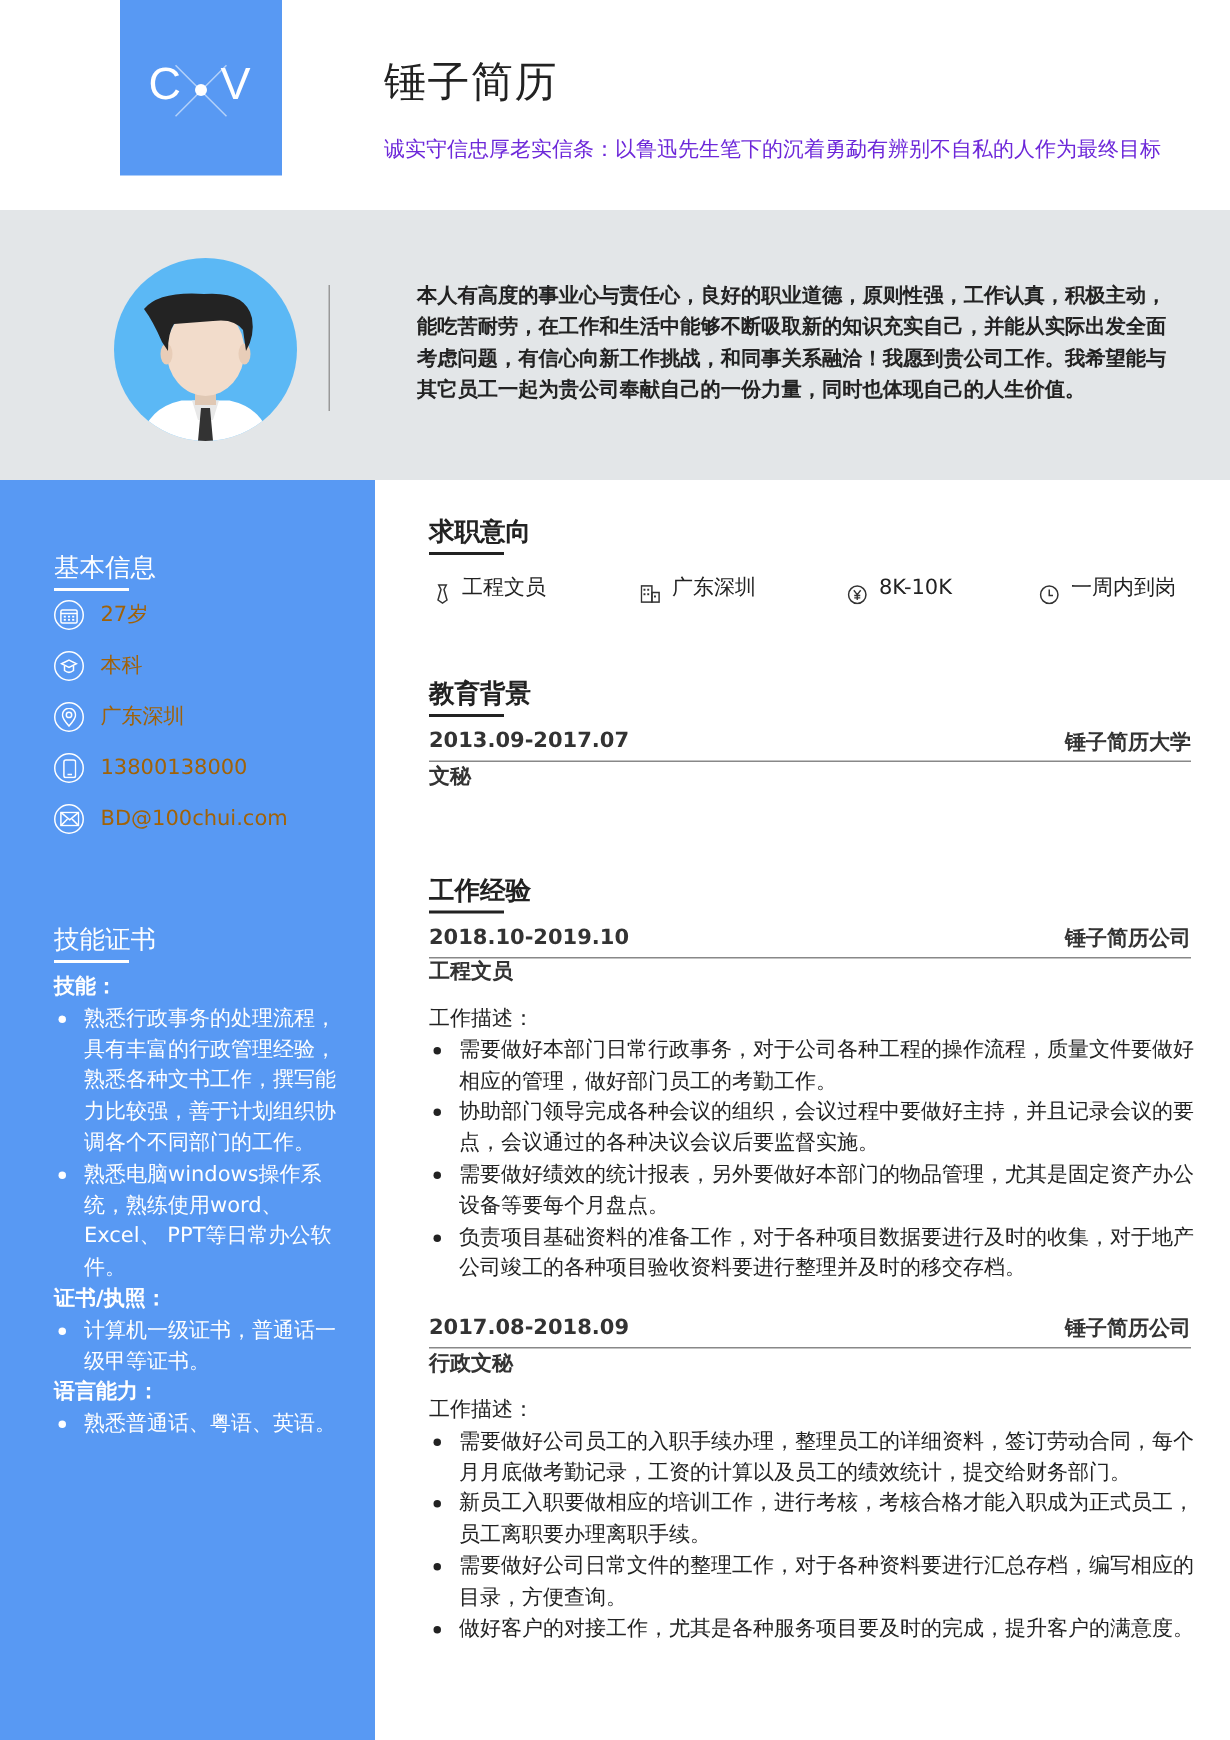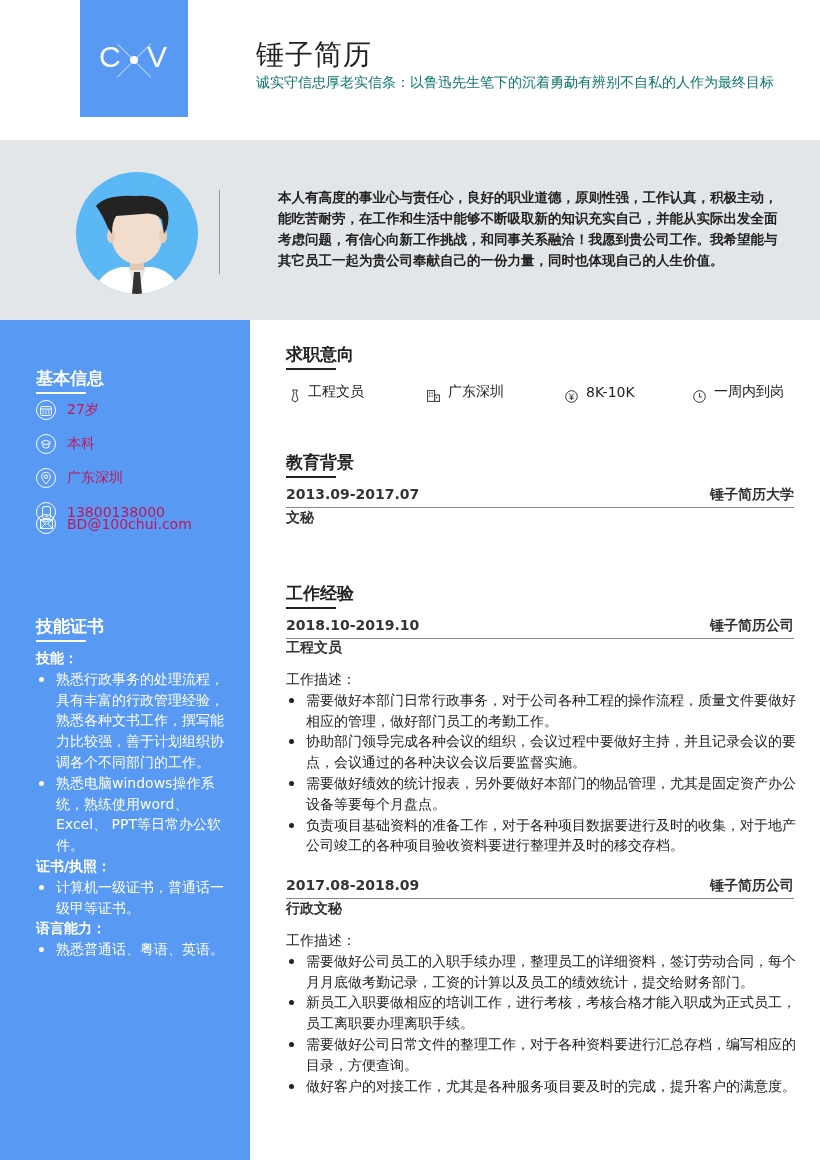--- a/index.html
+++ b/index.html
@@ -11,35 +11,35 @@
   .cv-logo { position: absolute; left: 80px; top: 0; width: 108px; height: 117px; background: #5899f3; }
   .cv-logo .c, .cv-logo .v { position: absolute; top: 40px; color: #fff; font-size: 30px; font-family: "Liberation Sans", sans-serif; }
   .cv-logo .c { left: 19px; }
   .cv-logo .v { left: 67px; }
   .cv-logo .cross { position: absolute; left: 54px; top: 60px; width: 0; height: 0; }
   .cv-logo .cross::before, .cv-logo .cross::after { content: ""; position: absolute; left: -24px; top: 0; width: 48px; height: 1px; background: rgba(255,255,255,0.55); }
   .cv-logo .cross::before { transform: rotate(45deg); }
   .cv-logo .cross::after { transform: rotate(-45deg); }
   .cv-logo .dot { position: absolute; left: 50px; top: 56px; width: 8px; height: 8px; border-radius: 50%; background: #fff; }
   .title { position: absolute; left: 256px; top: 36px; font-size: 28px; color: #222; font-weight: normal; letter-spacing: 1px; }
-  .motto { position: absolute; left: 256px; top: 74px; font-size: 14px; color: #0f766e; }
+  .motto { position: absolute; left: 256px; top: 91px; font-size: 14px; color: #6d28d9; }
 
   
   .intro { position: absolute; left: 0; top: 140px; width: 820px; height: 180px; background: #e3e6e8; }
   .avatar { position: absolute; left: 76px; top: 172px; width: 122px; height: 122px; border-radius: 50%; background: #5bb8f5; overflow: hidden; }
   .divider-v { position: absolute; left: 219px; top: 190px; width: 1px; height: 84px; background: #999; }
   .intro-text { position: absolute; left: 278px; top: 187px; width: 510px; font-size: 13.5px; line-height: 21px; color: #222; font-weight: bold; }
 
   
   .sidebar { position: absolute; left: 0; top: 320px; width: 250px; height: 840px; background: #5899f3; color: #fff; }
-  .side-title { position: absolute; left: 36px; font-size: 17px; font-weight: bold; color: #fff; }
+  .side-title { position: absolute; left: 36px; font-size: 17px; font-weight: normal; color: #fff; }
   .side-title .ul { position: absolute; left: 0; bottom: -4px; width: 50px; height: 2px; background: #fff; }
   .info-item { position: absolute; left: 36px; height: 20px; display: flex; align-items: center; }
   .info-icon { width: 20px; height: 20px; border: 1.3px solid #fff; border-radius: 50%; display: flex; align-items: center; justify-content: center; margin-right: 11px; }
-  .info-text { font-size: 14px; color: #be185d; }
+  .info-text { font-size: 14px; color: #a16207; }
   .skills { position: absolute; left: 36px; top: 648px; width: 190px; font-size: 14px; line-height: 20.8px; color: #fff; }
   .skills .sub { font-weight: bold; }
   .skills ul { list-style: none; }
   .skills li { position: relative; padding-left: 20px; }
   .skills li::before { content: ""; position: absolute; left: 3px; top: 8px; width: 5px; height: 5px; border-radius: 50%; background: #fff; }
 
   
   .main { position: absolute; left: 250px; top: 320px; width: 570px; height: 996px; }
   .sec-title { position: absolute; left: 36px; font-size: 17px; font-weight: bold; color: #222; }
   .sec-title .ul { position: absolute; left: 0; bottom: -4px; width: 50px; height: 2px; background: #222; }
@@ -126,21 +126,21 @@
 </div>
 <div class="info-item" style="top:502px;">
   <span class="info-icon">
     <svg width="9" height="13" viewBox="0 0 9 13">
         <rect x="0.6" y="0.6" width="7.8" height="11.8" rx="1.4" fill="none" stroke="#fff"></rect>
         <line x1="3" y1="10.3" x2="6" y2="10.3" stroke="#fff"></line>
       </svg>
   </span>
   <span class="info-text">13800138000</span>
 </div>
-<div class="info-item" style="top:514px;">
+<div class="info-item" style="top:536px;">
   <span class="info-icon">
     <svg width="13" height="10" viewBox="0 0 13 10">
         <rect x="0.6" y="0.6" width="11.8" height="8.8" fill="none" stroke="#fff"></rect>
         <path d="M0.6 0.6 L6.5 5.5 L12.4 0.6" fill="none" stroke="#fff"></path>
         <path d="M0.6 9.4 L5 5 M12.4 9.4 L8 5" stroke="#fff"></path>
       </svg>
   </span>
   <span class="info-text">BD@100chui.com</span>
 </div>
 

